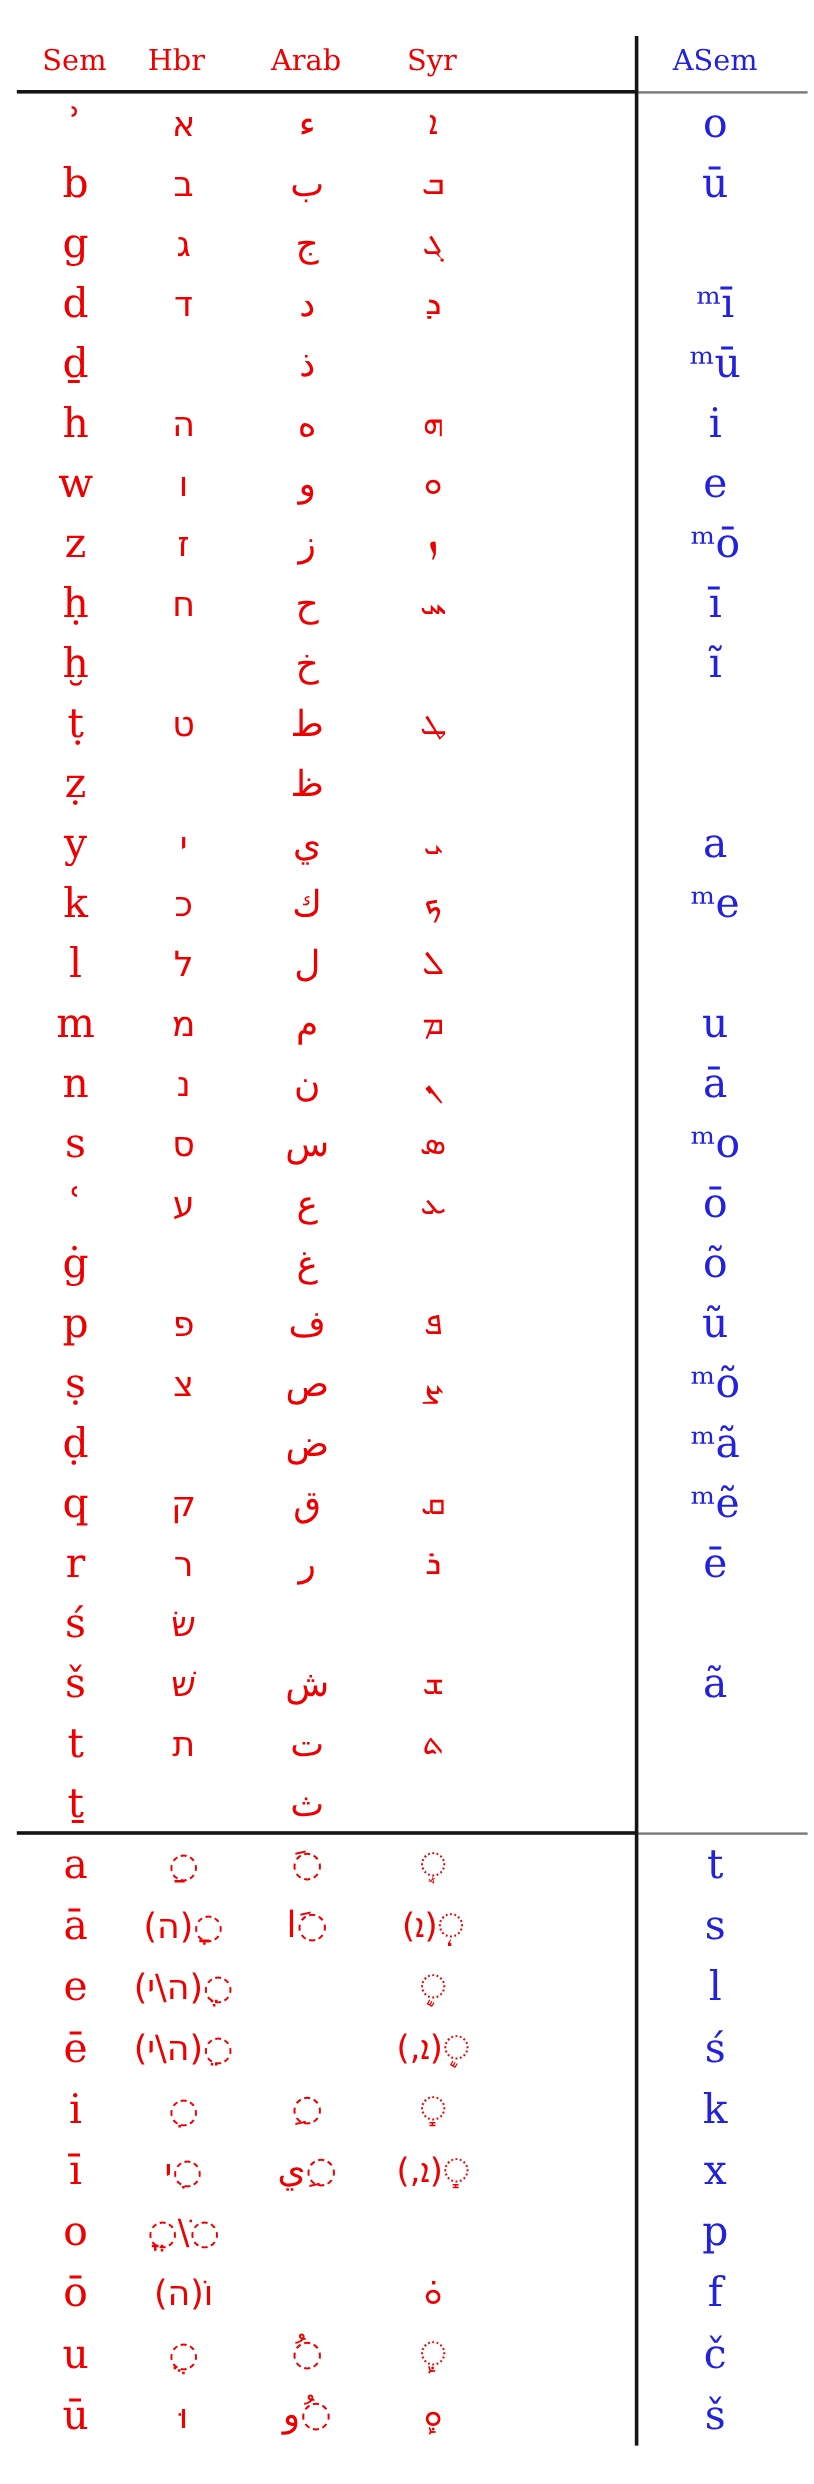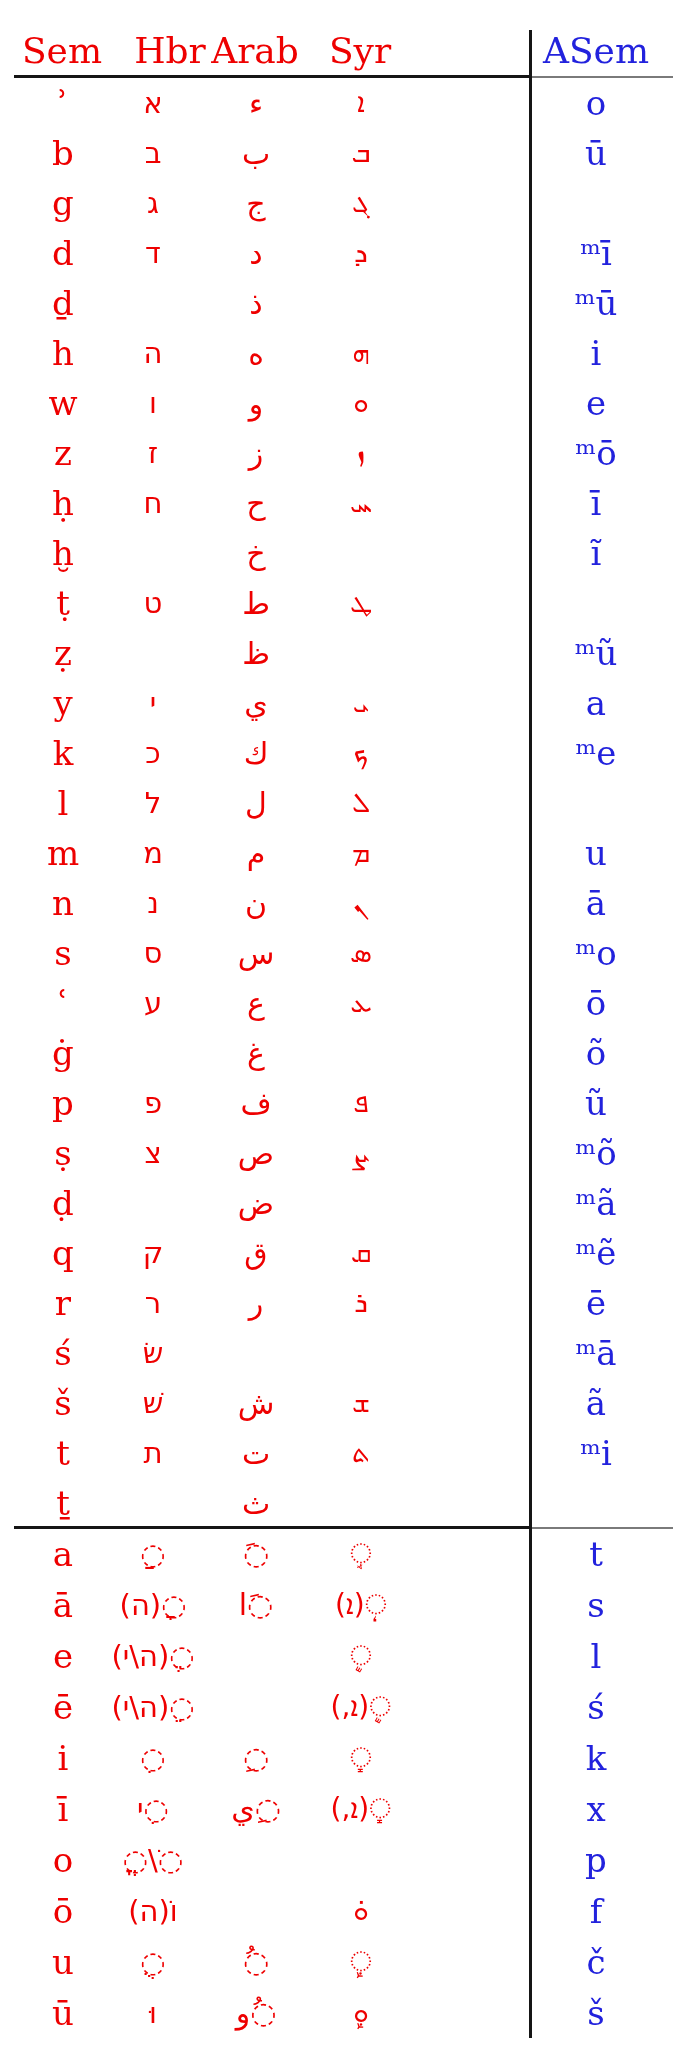--- a/index.html
+++ b/index.html
@@ -3,21 +3,21 @@
 <meta charset="utf-8">
 <style>
   html,body{margin:0;padding:0;background:#ffffff;}
   .page{
     position:relative;width:678px;height:2070px;background:#fff;
     font-family:"DejaVu Serif", serif;overflow:hidden;
   }
   .hcell{
     position:absolute;top:24px;height:52px;
     display:flex;align-items:center;justify-content:center;
-    font-size:36px;color:var(--red);
+    font-size:24px;color:var(--red);
   }
   .hcell.blue{color:var(--blue);}
   .rule{position:absolute;background:var(--rule-black);}
   .rule.gray{background:var(--rule-gray);}
   .row{position:absolute;left:0;width:678px;}
   .cell{
     position:absolute;top:0;height:100%;
     display:flex;align-items:center;justify-content:center;
     white-space:nowrap;color:var(--red);
   }
@@ -26,21 +26,21 @@
   .c-arab{left:206px;width:100px;font-size:30px;font-family:"DejaVu Sans",sans-serif;}
   .c-syr {left:307px;width:108px;font-size:28px;font-family:"DejaVu Sans",sans-serif;}
   .c-asem{left:536px;width:120px;font-size:34px;color:var(--blue);}
 </style>
 </head>
 <body>
 
 <div class="page">
 
   <div class="hcell" style="left:17px;width:90px;">Sem</div>
-  <div class="hcell" style="left:124px;width:92px;">Hbr</div>
+  <div class="hcell" style="left:101px;width:92px;">Hbr</div>
   <div class="hcell" style="left:205px;width:100px;">Arab</div>
   <div class="hcell" style="left:315px;width:90px;">Syr</div>
   <div class="hcell blue" style="left:536px;width:120px;">ASem</div>
 
   <div class="rule" style="left:14px;top:75px;width:517px;height:3px;"></div>
   <div class="rule gray" style="left:531px;top:76px;width:142px;height:2px;"></div>
   <div class="rule" style="left:14px;top:1526px;width:517px;height:3px;"></div>
   <div class="rule gray" style="left:531px;top:1527px;width:142px;height:2px;"></div>
   <div class="rule" style="left:529px;top:30px;width:3px;height:2008px;"></div>
 
@@ -118,21 +118,20 @@
       <span class="cell c-sem">ṭ</span>
       <span class="cell c-hbr" dir="rtl">ט</span>
       <span class="cell c-arab" dir="rtl">ط</span>
       <span class="cell c-syr" dir="rtl">ܛ</span>
     </div>
       <div class="row" style="top: 628px; height: 50px;">
       <span class="cell c-sem">ẓ</span>
       <span class="cell c-hbr" dir="rtl"></span>
       <span class="cell c-arab" dir="rtl">ظ</span>
       <span class="cell c-syr" dir="rtl"></span>
-      <span class="cell c-asem">ᵐũ</span>
     </div>
       <div class="row" style="top: 678px; height: 50px;">
       <span class="cell c-sem">y</span>
       <span class="cell c-hbr" dir="rtl">י</span>
       <span class="cell c-arab" dir="rtl">ي</span>
       <span class="cell c-syr" dir="rtl">ܝ</span>
       <span class="cell c-asem">a</span>
     </div>
       <div class="row" style="top: 728px; height: 50px;">
       <span class="cell c-sem">k</span>
@@ -215,35 +214,33 @@
       <span class="cell c-hbr" dir="rtl">ר</span>
       <span class="cell c-arab" dir="rtl">ر</span>
       <span class="cell c-syr" dir="rtl">ܪ</span>
       <span class="cell c-asem">ē</span>
     </div>
       <div class="row" style="top: 1328px; height: 50px;">
       <span class="cell c-sem">ś</span>
       <span class="cell c-hbr" dir="rtl">שׂ</span>
       <span class="cell c-arab" dir="rtl"></span>
       <span class="cell c-syr" dir="rtl"></span>
-      <span class="cell c-asem">ᵐā</span>
     </div>
       <div class="row" style="top: 1378px; height: 50px;">
       <span class="cell c-sem">š</span>
       <span class="cell c-hbr" dir="rtl">שׁ</span>
       <span class="cell c-arab" dir="rtl">ش</span>
       <span class="cell c-syr" dir="rtl">ܫ</span>
       <span class="cell c-asem">ã</span>
     </div>
       <div class="row" style="top: 1428px; height: 50px;">
       <span class="cell c-sem">t</span>
       <span class="cell c-hbr" dir="rtl">ת</span>
       <span class="cell c-arab" dir="rtl">ت</span>
       <span class="cell c-syr" dir="rtl">ܬ</span>
-      <span class="cell c-asem">ᵐi</span>
     </div>
       <div class="row" style="top: 1478px; height: 50px;">
       <span class="cell c-sem">ṯ</span>
       <span class="cell c-hbr" dir="rtl"></span>
       <span class="cell c-arab" dir="rtl">ث</span>
       <span class="cell c-syr" dir="rtl"></span>
     </div>
     </div>
   <div id="vowel-section">
       <div class="row" style="top: 1528px; height: 51px;">

